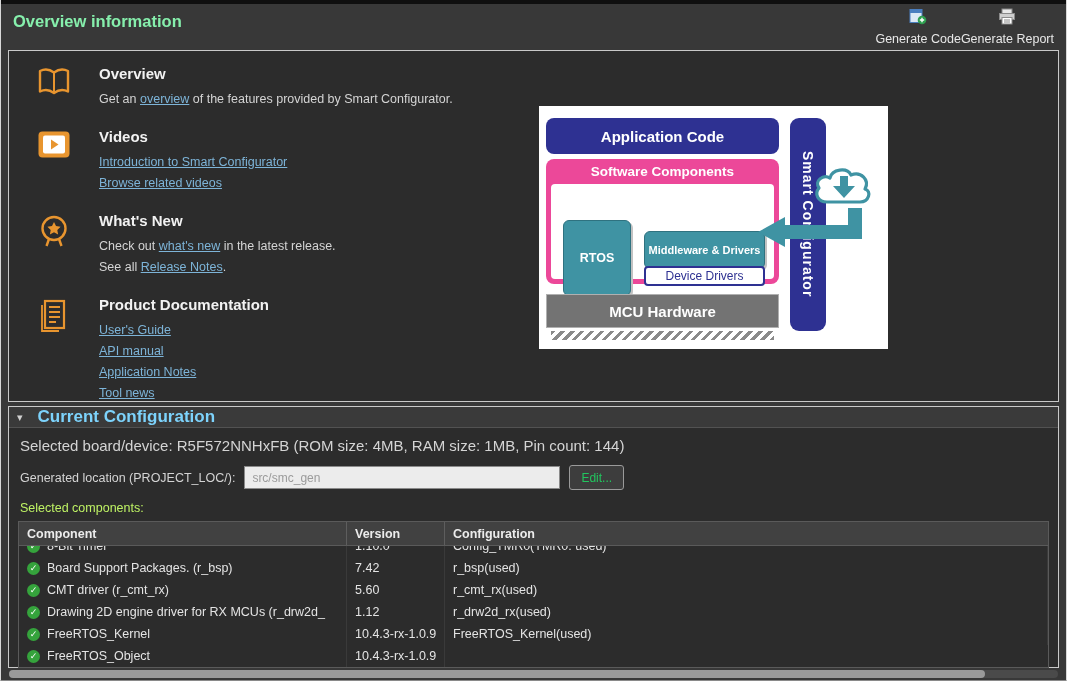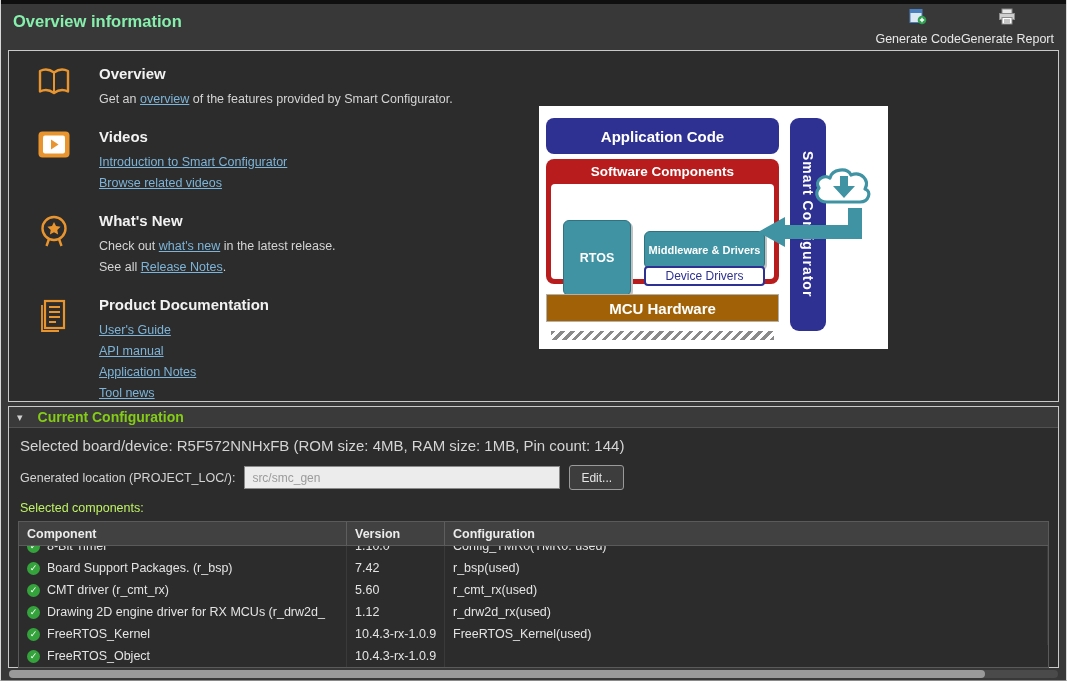--- a/index.html
+++ b/index.html
@@ -35,55 +35,55 @@
   
   .diagram { position: absolute; left: 530px; top: 55px; width: 349px; height: 243px; background: #ffffff; }
   .diag-app-code { position: absolute; left: 7px; top: 12px; width: 233px; height: 36px;
     background: #2e3192; border-radius: 8px; color: #fff; font-size: 15px; font-weight: bold;
     display: flex; align-items: center; justify-content: center; }
   .diag-smart { position: absolute; left: 251px; top: 12px; width: 36px; height: 213px;
     background: #2e3192; border-radius: 9px; color: #fff; font-size: 14px; font-weight: bold;
     display: flex; align-items: center; justify-content: center; }
   .diag-smart span { writing-mode: vertical-rl; letter-spacing: 1px; }
   .diag-sw { position: absolute; left: 7px; top: 53px; width: 233px; height: 125px;
-    background: #b91c1c; border-radius: 8px; }
+    background: #ec4899; border-radius: 8px; }
   .diag-sw-title { height: 25px; color: #fff; font-size: 13.5px; font-weight: bold;
     display: flex; align-items: center; justify-content: center; }
   .diag-sw-inner { position: absolute; left: 5px; right: 5px; top: 25px; bottom: 5px;
     background: #ffffff; border-radius: 4px; }
   .teal-box { position: absolute; background: #3f93a3; border: 1px solid #2f7280; border-radius: 6px;
     color: #fff; font-weight: bold; display: flex; align-items: center; justify-content: center;
     text-align: center; box-shadow: 2px 2px 0 #c2c2c2; }
   .diag-rtos { left: 12px; top: 36px; width: 68px; height: 76px; font-size: 12.5px; }
   .diag-mw { left: 93px; top: 47px; width: 121px; height: 38px; font-size: 11px; line-height: 14px; }
   .diag-dd { position: absolute; left: 93px; top: 82px; width: 121px; height: 20px;
     background: #fff; border: 2px solid #2e3192; border-radius: 4px; color: #2e3192;
     font-size: 12px; display: flex; align-items: center; justify-content: center; }
-  .diag-mcu { position: absolute; left: 7px; top: 188px; width: 233px; height: 28px;
-    background: #a16207; border: 1px solid #b0b0b0; color: #fff; font-size: 15px; font-weight: bold;
+  .diag-mcu { position: absolute; left: 7px; top: 188px; width: 233px; height: 34px;
+    background: #737373; border: 1px solid #b0b0b0; color: #fff; font-size: 15px; font-weight: bold;
     display: flex; align-items: center; justify-content: center; }
   .diag-pins { position: absolute; left: 12px; top: 225px; width: 223px; height: 9px;
     background: repeating-linear-gradient(135deg, #8a8a8a 0 3px, #ffffff 3px 7px); }
   .diag-cloud { position: absolute; left: 272px; top: 56px; }
   .diag-arrow { position: absolute; left: 214px; top: 100px; z-index: 5; }
 
   
   .config-panel { position: absolute; left: 7px; right: 7px; top: 406px; height: 262px;
     background: #2c2c2c; border: 1px solid #c9c9c9; }
   .config-header { height: 21px; background: #3a3a3a; border-bottom: 1px solid #525252;
     display: flex; align-items: center; gap: 7px; padding: 0 8px; cursor: pointer; }
   .config-tri { color: #d0d0d0; font-size: 11px; }
-  .config-title { color: #84cc16; font-size: 14px; font-weight: bold; padding-left: 8px; }
+  .config-title { color: #7dd3fc; font-size: 17px; font-weight: bold; padding-left: 8px; }
   .config-body { padding: 0 9px; }
   .board-line { font-size: 15px; color: #d4d4d4; margin: 9px 0 11px 2px; }
   .genloc-row { display: flex; align-items: center; gap: 9px; margin: 0 0 11px 2px;
     font-size: 12.5px; color: #d4d4d4; }
   .genloc-input { width: 316px; height: 23px; background: #ececec; border: 1px solid #8a8a8a;
     color: #9b9b9b; font-size: 12px; padding: 0 7px; font-family: "Liberation Sans", sans-serif; }
-  .edit-btn { height: 25px; padding: 0 11px; background: #3d3d3d; color: #e5e5e5;
+  .edit-btn { height: 25px; padding: 0 11px; background: #3d3d3d; color: #22c55e;
     border: 1px solid #9a9a9a; border-radius: 3px; font-size: 12px; cursor: pointer;
     font-family: "Liberation Sans", sans-serif; }
   .selcomp-label { font-size: 12.5px; color: #bef264; margin: 0 0 6px 2px; }
 
   .table { border: 1px solid #5a5a5a; }
   .thead { display: flex; background: #414141; height: 24px; border-bottom: 1px solid #5a5a5a; }
   .th { font-size: 12.5px; font-weight: bold; color: #ececec; padding: 5px 8px 0;
     border-right: 1px solid #5e5e5e; cursor: pointer; }
   .c1 { width: 328px; flex: none; } .c2 { width: 98px; flex: none; } .c3 { flex: 1; border-right: none; }
   .tbody { height: 121px; overflow: hidden; background: #2c2c2c; }

